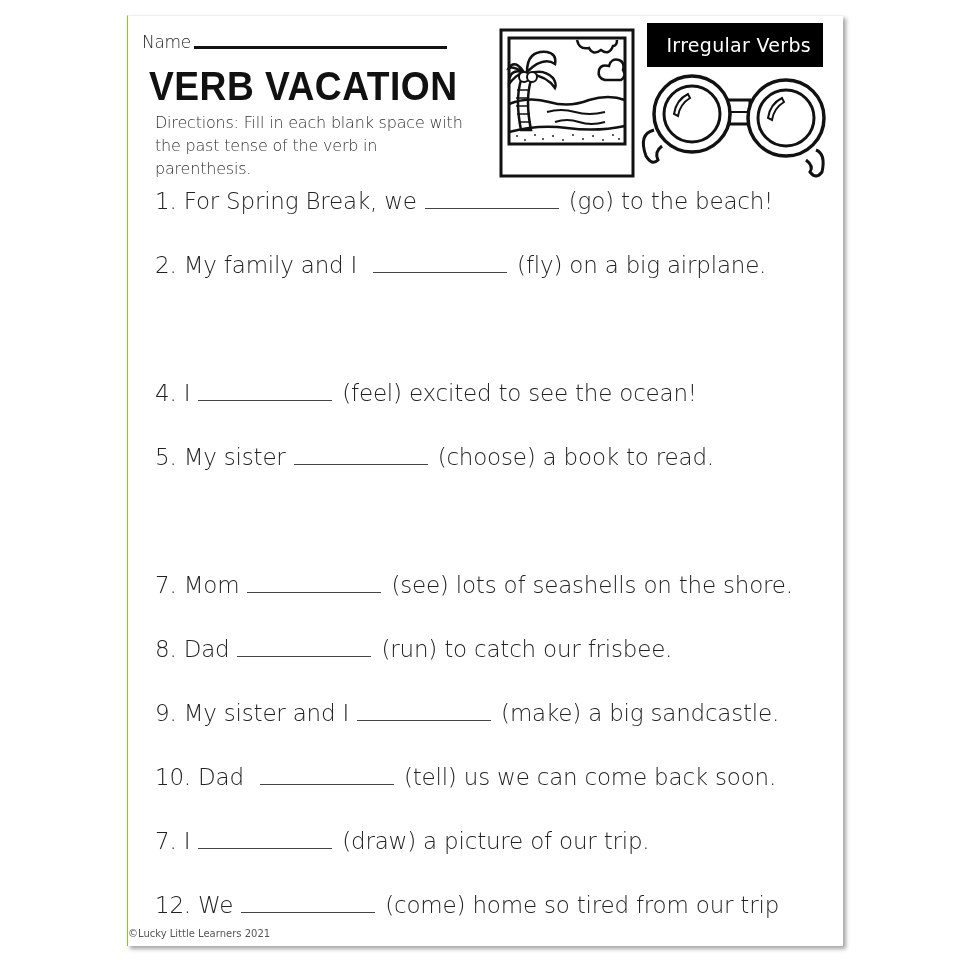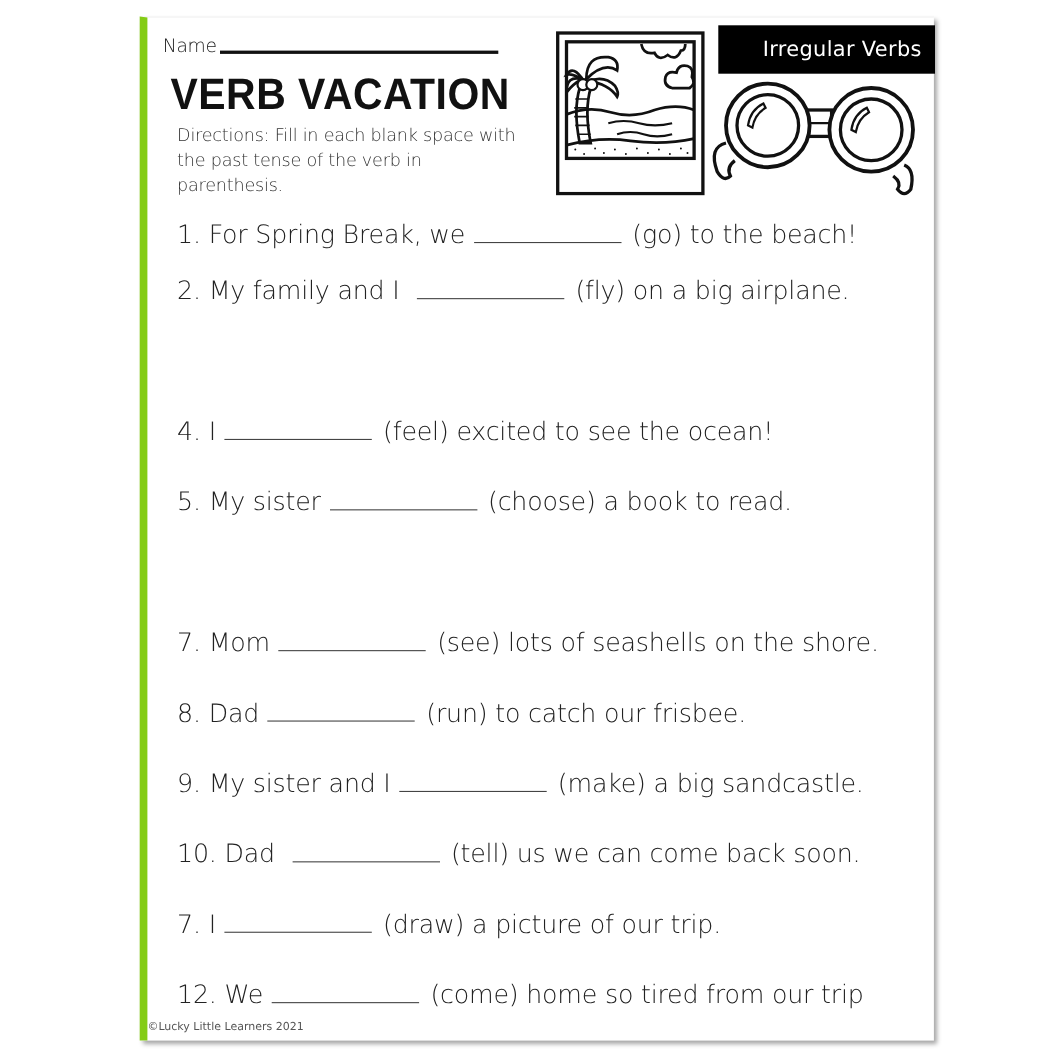--- a/index.html
+++ b/index.html
@@ -5,37 +5,37 @@
     html, body { margin: 0; padding: 0; }
     body {
       width: 960px; height: 960px; background: #ffffff;
       position: relative; overflow: hidden;
       font-family: "DejaVu Sans", sans-serif;
     }
     .sheet {
       position: absolute; left: 127px; top: 15px; width: 715px; height: 930px;
       background: #ffffff;
       box-shadow: 3px 3px 4px rgba(0,0,0,0.35);
-      border-top: 1px solid #f0f0f0; border-left: 7px solid #84cc16;
+      border-top: 1px solid #f0f0f0; border-left: 1px solid #84cc16;
     }
     .name-row { position: absolute; left: 14px; top: 16px; display: flex; align-items: flex-end; }
     .name-label { font-size: 17px; color: #222; font-weight: 300; letter-spacing: -0.3px; line-height: 20px; }
     .name-line { width: 253px; height: 3px; background: #111; margin-left: 3px; margin-bottom: 3px; }
     .title {
       position: absolute; left: 21px; top: 48px; font-size: 40px; font-weight: bold;
       color: #111; letter-spacing: 0.5px; line-height: 44px; transform: scaleX(0.93); transform-origin: left;
       font-family: "Liberation Sans", sans-serif;
     }
     .directions {
       position: absolute; left: 27px; top: 95px; width: 320px; font-size: 16px; line-height: 23px;
       color: #333; font-weight: 300; letter-spacing: -0.2px;
     }
     .photo { position: absolute; left: 371px; top: 12px; width: 136px; height: 150px; }
     .tag {
-      position: absolute; left: 519px; top: 7px; width: 197px; height: 44px; background: #000;
+      position: absolute; left: 519px; top: 7px; width: 176px; height: 44px; background: #000;
       color: #fff; font-size: 19px; line-height: 44px; text-align: right; padding-right: 12px; box-sizing: border-box;
       letter-spacing: 0.3px;
     }
     .glasses { position: absolute; left: 512px; top: 52px; width: 196px; height: 112px; }
     .q {
       position: absolute; left: 27px; font-size: 23px; color: #222; white-space: nowrap;
       letter-spacing: -0.2px; line-height: 30px; font-weight: 300;
     }
     .blank {
       display: inline-block; width: 134px; border-bottom: 1.5px solid #444; height: 18px;
@@ -110,21 +110,21 @@
 
     <circle cx="52" cy="46" r="38" fill="#fff" stroke="#111" stroke-width="3.5"></circle>
     <circle cx="52" cy="46" r="28" fill="#fff" stroke="#111" stroke-width="3"></circle>
     <path d="M34 46 q2 -14 14 -20 l2 4 q-10 6 -12 18 z" fill="#fff" stroke="#111" stroke-width="2"></path>
 
     <circle cx="146" cy="50" r="38" fill="#fff" stroke="#111" stroke-width="3.5"></circle>
     <circle cx="146" cy="50" r="28" fill="#fff" stroke="#111" stroke-width="3"></circle>
     <path d="M128 50 q2 -14 14 -20 l2 4 q-10 6 -12 18 z" fill="#fff" stroke="#111" stroke-width="2"></path>
   </svg>
 
-  <div class="q" style="top:183px">
+  <div class="q" style="top:170px">
     <span>1.</span>
     <span>For Spring Break, we</span><span class="blank"></span><span>(go)</span>
     <span>to the beach!</span>
   </div>
 
   <div class="q" style="top:234px">
     <span>2.</span>
     <span>My family and I</span><span class="blank" style="margin-left:16px"></span><span>(fly)</span>
     <span>on a big airplane.</span>
   </div>

